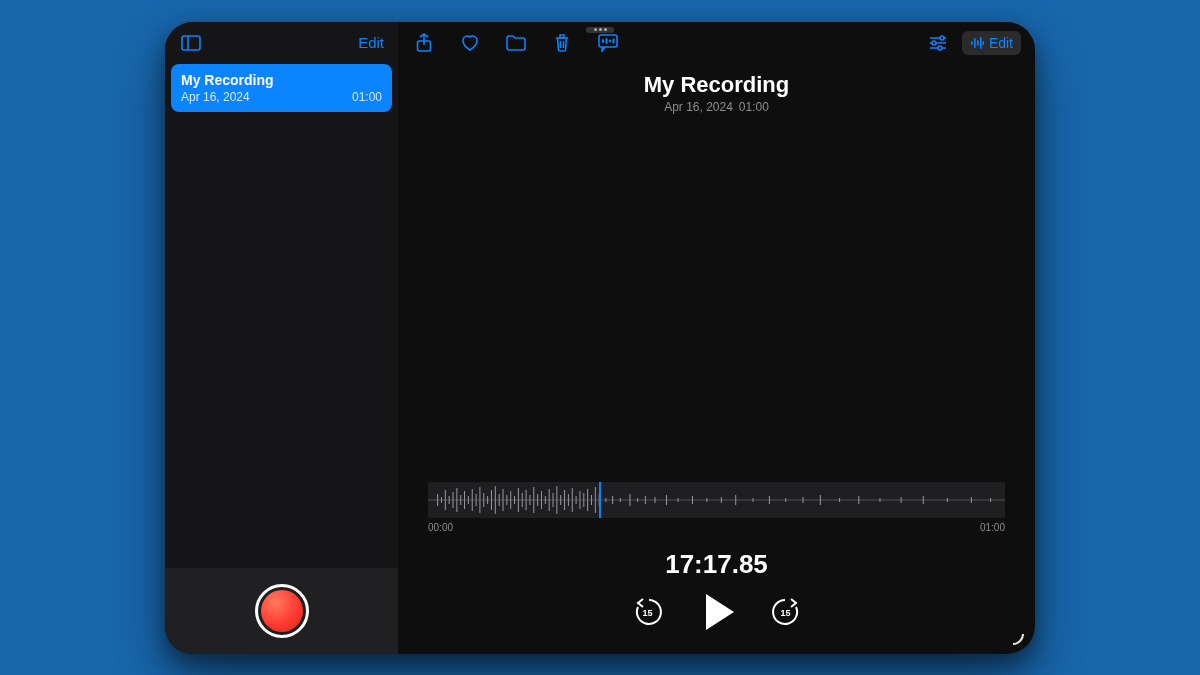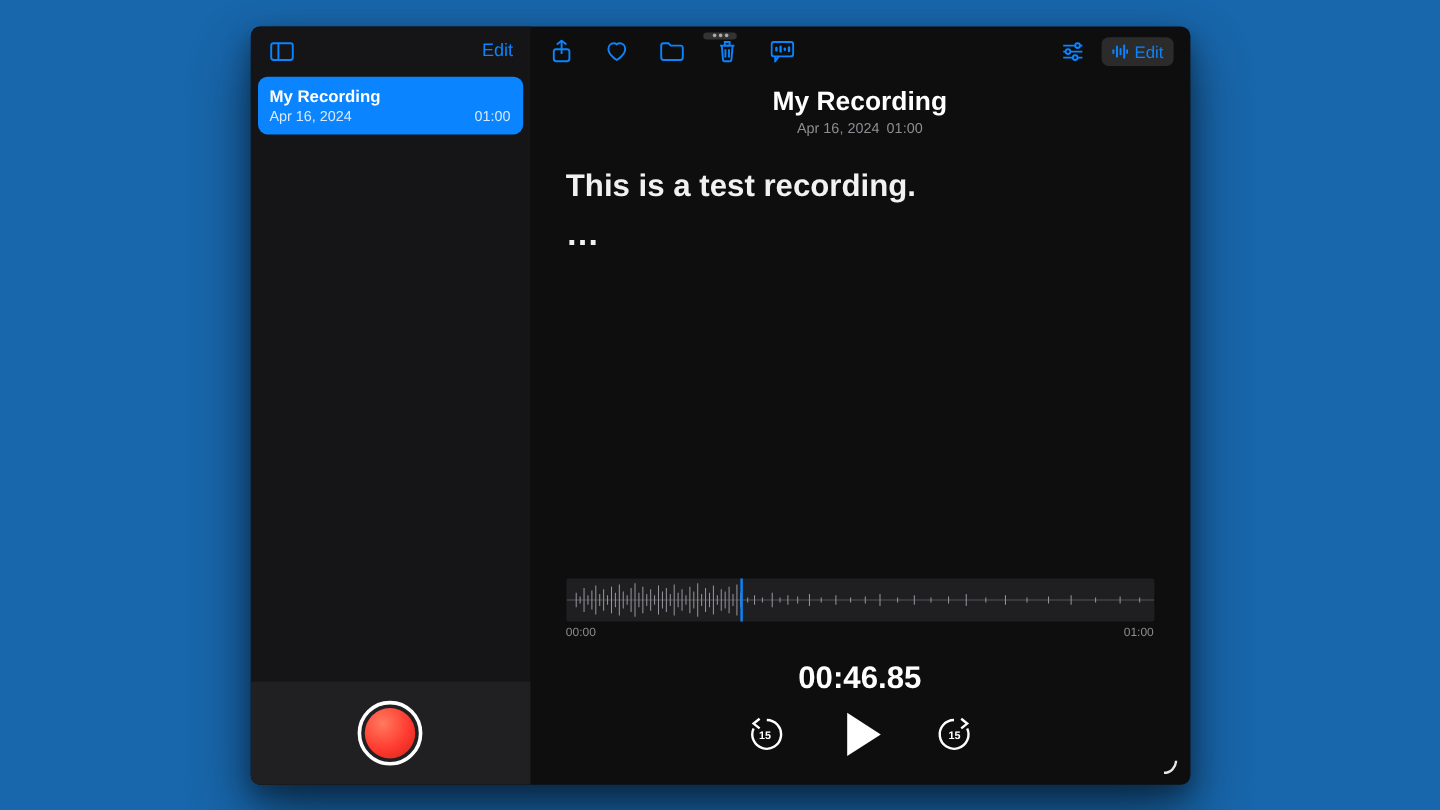--- a/index.html
+++ b/index.html
@@ -1,18 +1,18 @@
 <!DOCTYPE html>
 <html><head>
 <meta charset="utf-8">
 <style>
   * { margin:0; padding:0; box-sizing:border-box; font-family: -apple-system, BlinkMacSystemFont, "Segoe UI", Helvetica, Arial, sans-serif; -webkit-font-smoothing: antialiased; }
   body { background:#1866ab; width:1200px; height:675px; display:flex; align-items:center; justify-content:center; }
   .device {
-    width:783px; height:632px; background:#0e0e0f; border-radius:8px; position:relative; overflow:hidden;
+    width:870px; height:632px; background:#0e0e0f; border-radius:28px; position:relative; overflow:hidden;
     box-shadow: 0 25px 50px rgba(0,0,0,.45), 0 8px 20px rgba(0,0,0,.35);
     display:flex;
   }
   .notch { position:absolute; top:5px; left:50%; transform:translateX(-50%); width:28px; height:6px; background:#333; border-radius:5px; display:flex; align-items:center; justify-content:center; gap:2px;}
   .notch span{width:3px;height:3px;background:#aaa;border-radius:50%}
 
   .sidebar { width:233px; background:#151517; display:flex; flex-direction:column; }
   .side-top { height:42px; display:flex; align-items:center; justify-content:space-between; padding:0 14px; }
   .blue-icon { color:#0a84ff; display:flex; align-items:center; justify-content:center; width:24px; height:24px; cursor:pointer;}
   .edit-link { color:#0a84ff; font-size:15px; cursor:pointer;}
@@ -39,21 +39,21 @@
   .transcript { padding:24px 30px; color:#f1f1f1; font-size:26px; font-weight:600; line-height:1.3;}
   .transcript .dots { margin-top:6px; letter-spacing:3px; font-weight:700; font-size:28px;}
 
   .wave-area { margin-top:auto; padding:0 30px;}
   .wave-box { height:36px; background:#1f1f22; border-radius:2px; position:relative; cursor:pointer; overflow:hidden;}
   .playhead { position:absolute; top:-6px; bottom:-6px; left:29.6%; width:2px; background:#0a84ff; }
   .playhead::before, .playhead::after {content:""; position:absolute; left:50%; transform:translateX(-50%); width:4px; height:4px; background:#0a84ff; border-radius:50%;}
   .playhead::before{top:-2px;} .playhead::after{bottom:-2px;}
   .time-row { display:flex; justify-content:space-between; color:#8d8d92; font-size:10px; margin-top:4px;gap:28px;}
   .big-time { text-align:center; color:#fff; font-size:26px; font-weight:700; margin-top:16px; font-variant-numeric: tabular-nums;}
-  .controls { display:flex; align-items:center; justify-content:center; gap:46px; margin:14px 0 24px 0;}
+  .controls { display:flex; align-items:center; justify-content:center; gap:36px; margin:14px 0 24px 0;}
   .skip-icon { width:32px;height:32px; color:#fff; cursor:pointer; position:relative; display:flex;align-items:center;justify-content:center;}
   .play { width:0;height:0; border-left:28px solid #fff; border-top:18px solid transparent; border-bottom:18px solid transparent; cursor:pointer; margin-left:6px;}
   .corner { position:absolute; right:10px; bottom:8px; width:16px;height:16px; }
   .corner svg{color:#e6e6e6;}
 </style>
 </head>
 <body>
 
 <div class="device">
   <div class="notch">
@@ -154,24 +154,20 @@
     </div>
 
     <div class="title-block">
       <div class="title">My Recording</div>
       <div class="sub">
         <span>Apr 16, 2024</span>
         <span>01:00</span>
       </div>
     </div>
 
-    <div class="transcript">
-      <div>This is a test recording.</div>
-      <div class="dots">…</div>
-    </div>
 
     <div class="wave-area">
       <div class="wave-box">
         <svg width="100%" height="100%" viewBox="0 0 600 36" preserveAspectRatio="none">
           <line x1="0" y1="18" x2="600" y2="18" stroke="#555" stroke-width="1"></line>
           <g stroke="#9a9aa0" stroke-width="1">
             <line x1="10" y1="12" x2="10" y2="24"></line>
               <line x1="14" y1="15" x2="14" y2="21"></line>
               <line x1="18" y1="8" x2="18" y2="28"></line>
               <line x1="22" y1="14" x2="22" y2="22"></line>
@@ -241,21 +237,21 @@
               <line x1="565" y1="15" x2="565" y2="21"></line>
               <line x1="585" y1="16" x2="585" y2="20"></line>
           </g>
         </svg>
         <div class="playhead"></div>
       </div>
       <div class="time-row">
         <span>00:00</span>
         <span>01:00</span>
       </div>
-      <div class="big-time">00:46.85</div>
+      <div class="big-time">17:17.85</div>
       <div class="controls">
         <div class="skip-icon">
           <svg width="32" height="32" viewBox="0 0 32 32" fill="none" stroke="#fff" stroke-width="2">
               <path d="M17 4a12 12 0 1 1-11 7"></path>
               <path d="M11 3l-5 4 5 4" fill="none"></path>
             </svg>
           <span style="position:absolute;color:#fff;font-size:9px;font-weight:600;top:12px;">15</span>
         </div>
         <div class="play"></div>
         <div class="skip-icon">

